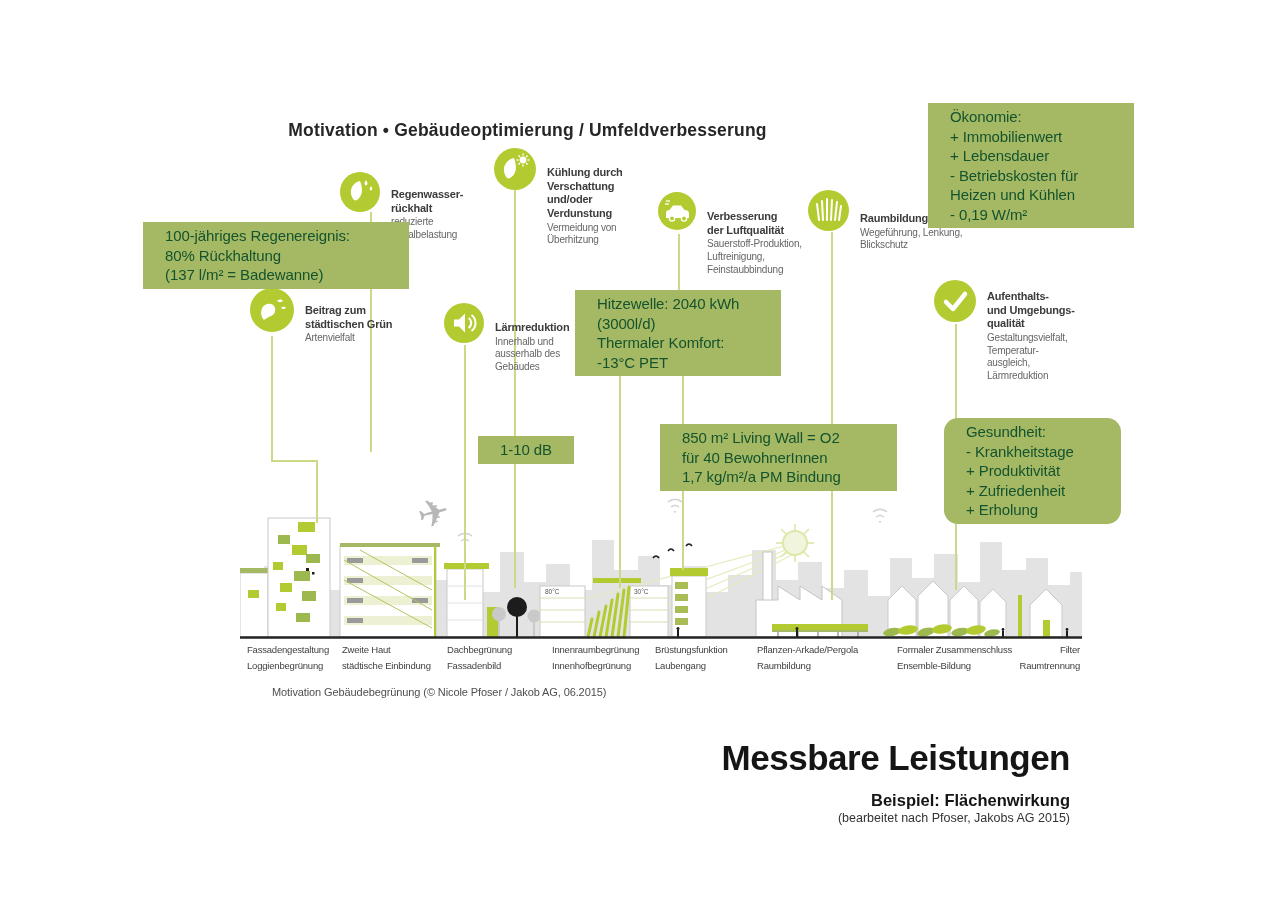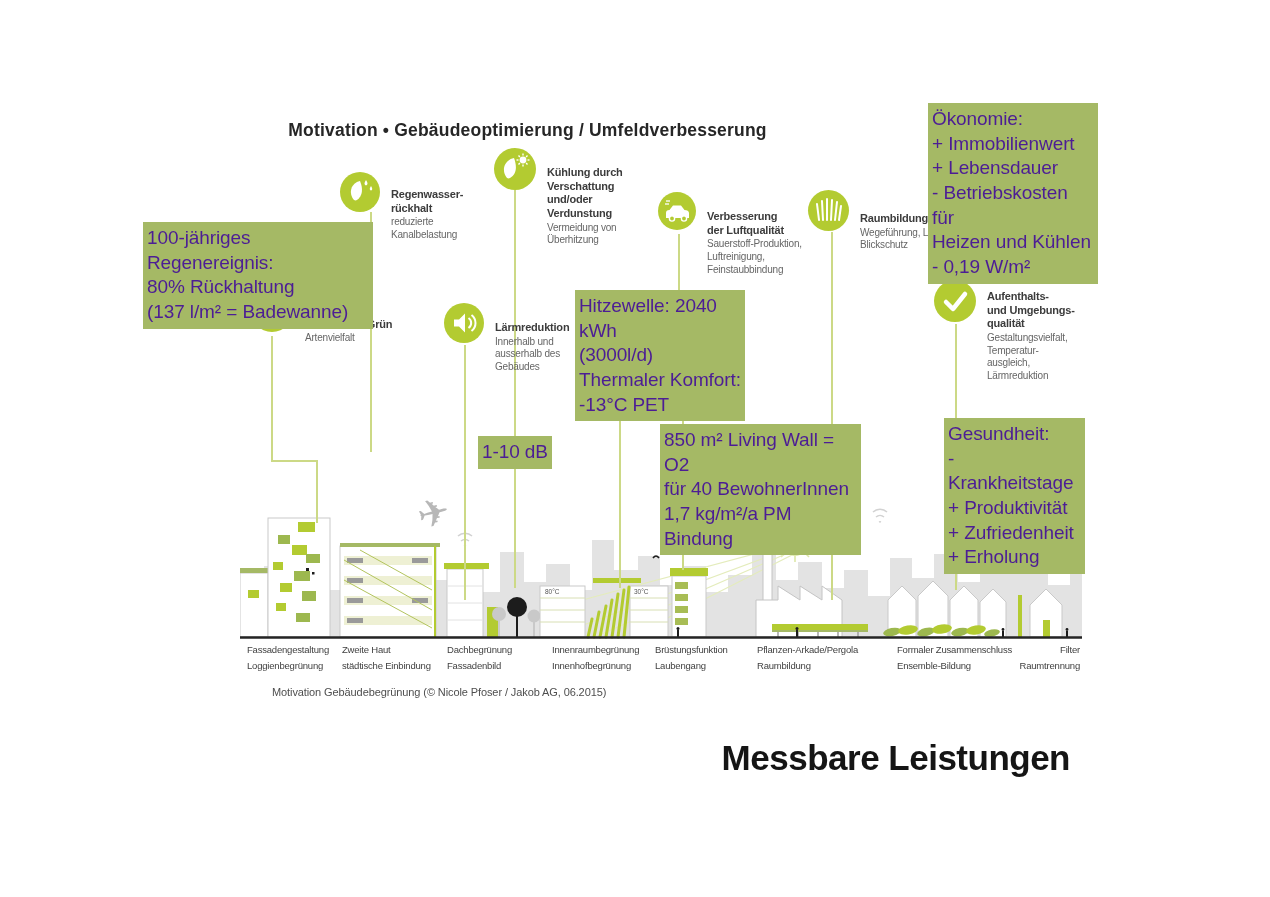--- a/index.html
+++ b/index.html
@@ -1,21 +1,21 @@
 <!DOCTYPE html>
 <html><head>
 <meta charset="utf-8">
 <style>
   html,body{margin:0;padding:0;background:#fff;}
   .slide{position:relative;width:1270px;height:897px;background:#fff;overflow:hidden;
          font-family:"Liberation Sans",sans-serif;}
   .abs{position:absolute;}
   .main-title{font-weight:bold;font-size:17.5px;color:#262626;letter-spacing:.2px;text-align:center;}
-  .metric{position:absolute;background:#a5b965;color:#4c1d95;font-size:19px;line-height:1.3;
-          padding:4px 4px;z-index:4;letter-spacing:-0.1px;}
+  .metric{position:absolute;background:#a5b965;color:#14532d;font-size:15px;line-height:1.3;
+          padding:4px 22px;z-index:4;letter-spacing:-0.1px;}
   .benefit{position:absolute;display:flex;gap:11px;z-index:3;}
   .b-icon{flex:none;border-radius:50%;background:#b3cb31;display:flex;align-items:center;justify-content:center;}
   .b-text{min-width:0;}
   .b-title{font-weight:bold;color:#3c3c3c;font-size:11px;line-height:1.24;letter-spacing:-0.2px;}
   .b-desc{color:#666;font-size:10px;line-height:1.28;letter-spacing:-0.2px;margin-top:1px;}
   .connector{position:absolute;width:2px;background:#ccd986;z-index:1;}
   .connector-h{position:absolute;height:2px;background:#ccd986;z-index:1;}
   .bottom-label{position:absolute;font-size:9.5px;color:#414141;line-height:1.7;letter-spacing:-0.2px;z-index:3;}
   .bottom-label.right{text-align:right;}
   .caption{position:absolute;font-size:11px;color:#4e4e4e;letter-spacing:-0.1px;z-index:3;}
@@ -224,21 +224,21 @@
       <div>-13°C PET</div>
     </div>
   <div class="metric" style="left:478px;top:408px;margin-top:28px;">
       <div>1-10 dB</div>
     </div>
   <div class="metric" style="left:660px;top:424px;width:193px;">
       <div>850 m² Living Wall = O2</div>
       <div>für 40 BewohnerInnen</div>
       <div>1,7 kg/m²/a PM Bindung</div>
     </div>
-  <div class="metric" style="left:944px;top:418px;width:133px;">
+  <div class="metric" style="left:944px;top:418px;width:133px;border-radius:14px;">
       <div>Gesundheit:</div>
       <div>- Krankheitstage</div>
       <div>+ Produktivität</div>
       <div>+ Zufriedenheit</div>
       <div>+ Erholung</div>
     </div>
 
   <svg class="illu" width="842" height="205" viewBox="0 0 842 205">
 
     <path fill="#e3e3e3" d="M0,197 L0,148 H24 V126 H46 V140 H64 V116 H88 V150 H110 V128 H132 V158 H154 V122 H172 V106 H196 V140 H214 V126 H238 V152 H260 V112 H284 V142 H306 V124 H330 V150 H352 V100 H374 V130 H398 V116 H420 V145 H444 V126 H466 V152 H488 V135 H512 V110 H536 V140 H558 V122 H582 V148 H604 V130 H628 V156 H650 V118 H672 V138 H694,114 H694 V114 H718 V142 H740 V102 H762 V130 H786 V118 H808 V145 H830 V132 H842 V197 Z"></path>
@@ -473,15 +473,17 @@
     </div>
   <div class="bottom-label right" style="right:190px;top:642px;">
       <div>Filter</div>
       <div>Raumtrennung</div>
     </div>
 
   <div class="caption" style="left:272px;top:686px;">Motivation Gebäudebegrünung (© Nicole Pfoser / Jakob AG, 06.2015)</div>
 
   <div class="headline-block" style="right:200px;top:740px;">
     <div class="headline">Messbare Leistungen</div>
+    <div class="subheadline">Beispiel: Flächenwirkung</div>
+    <div class="attribution">(bearbeitet nach Pfoser, Jakobs AG 2015)</div>
   </div>
 
 </div>
 
 </body></html>

